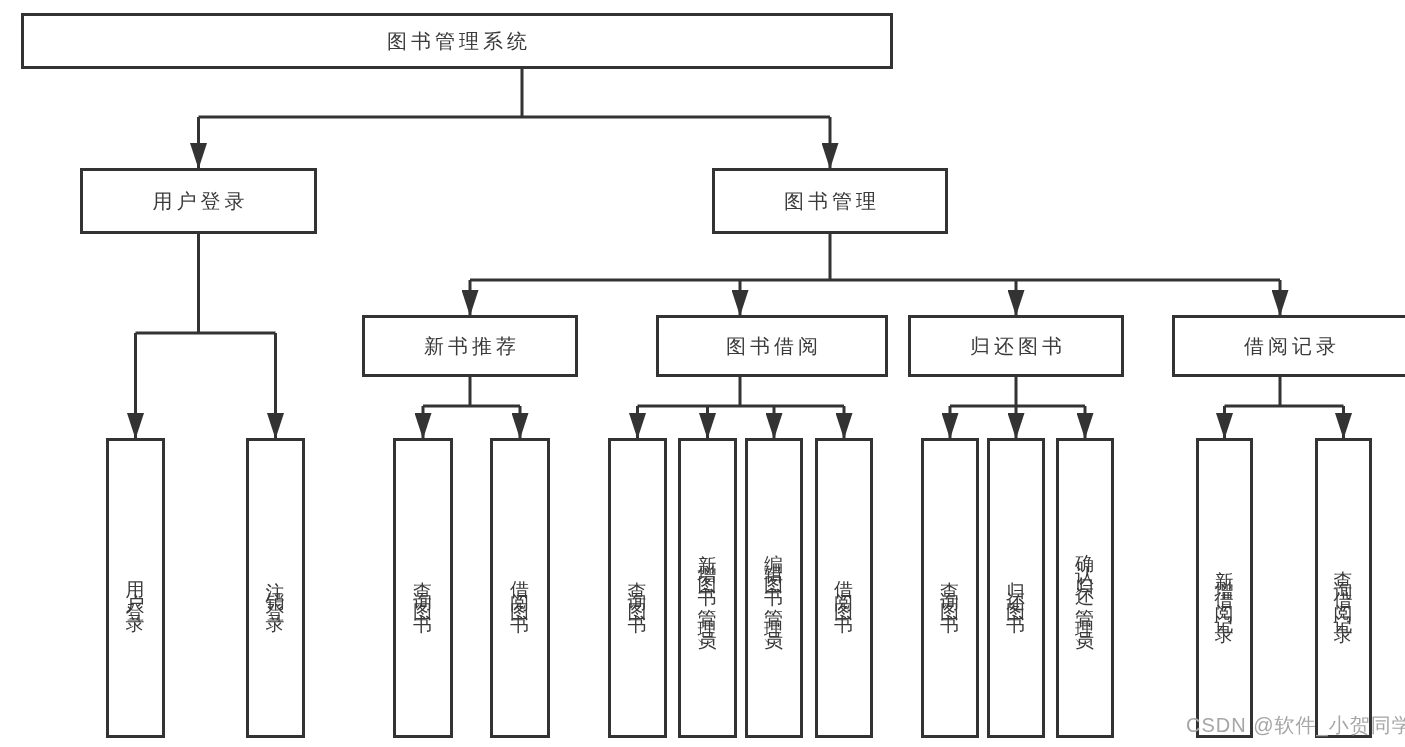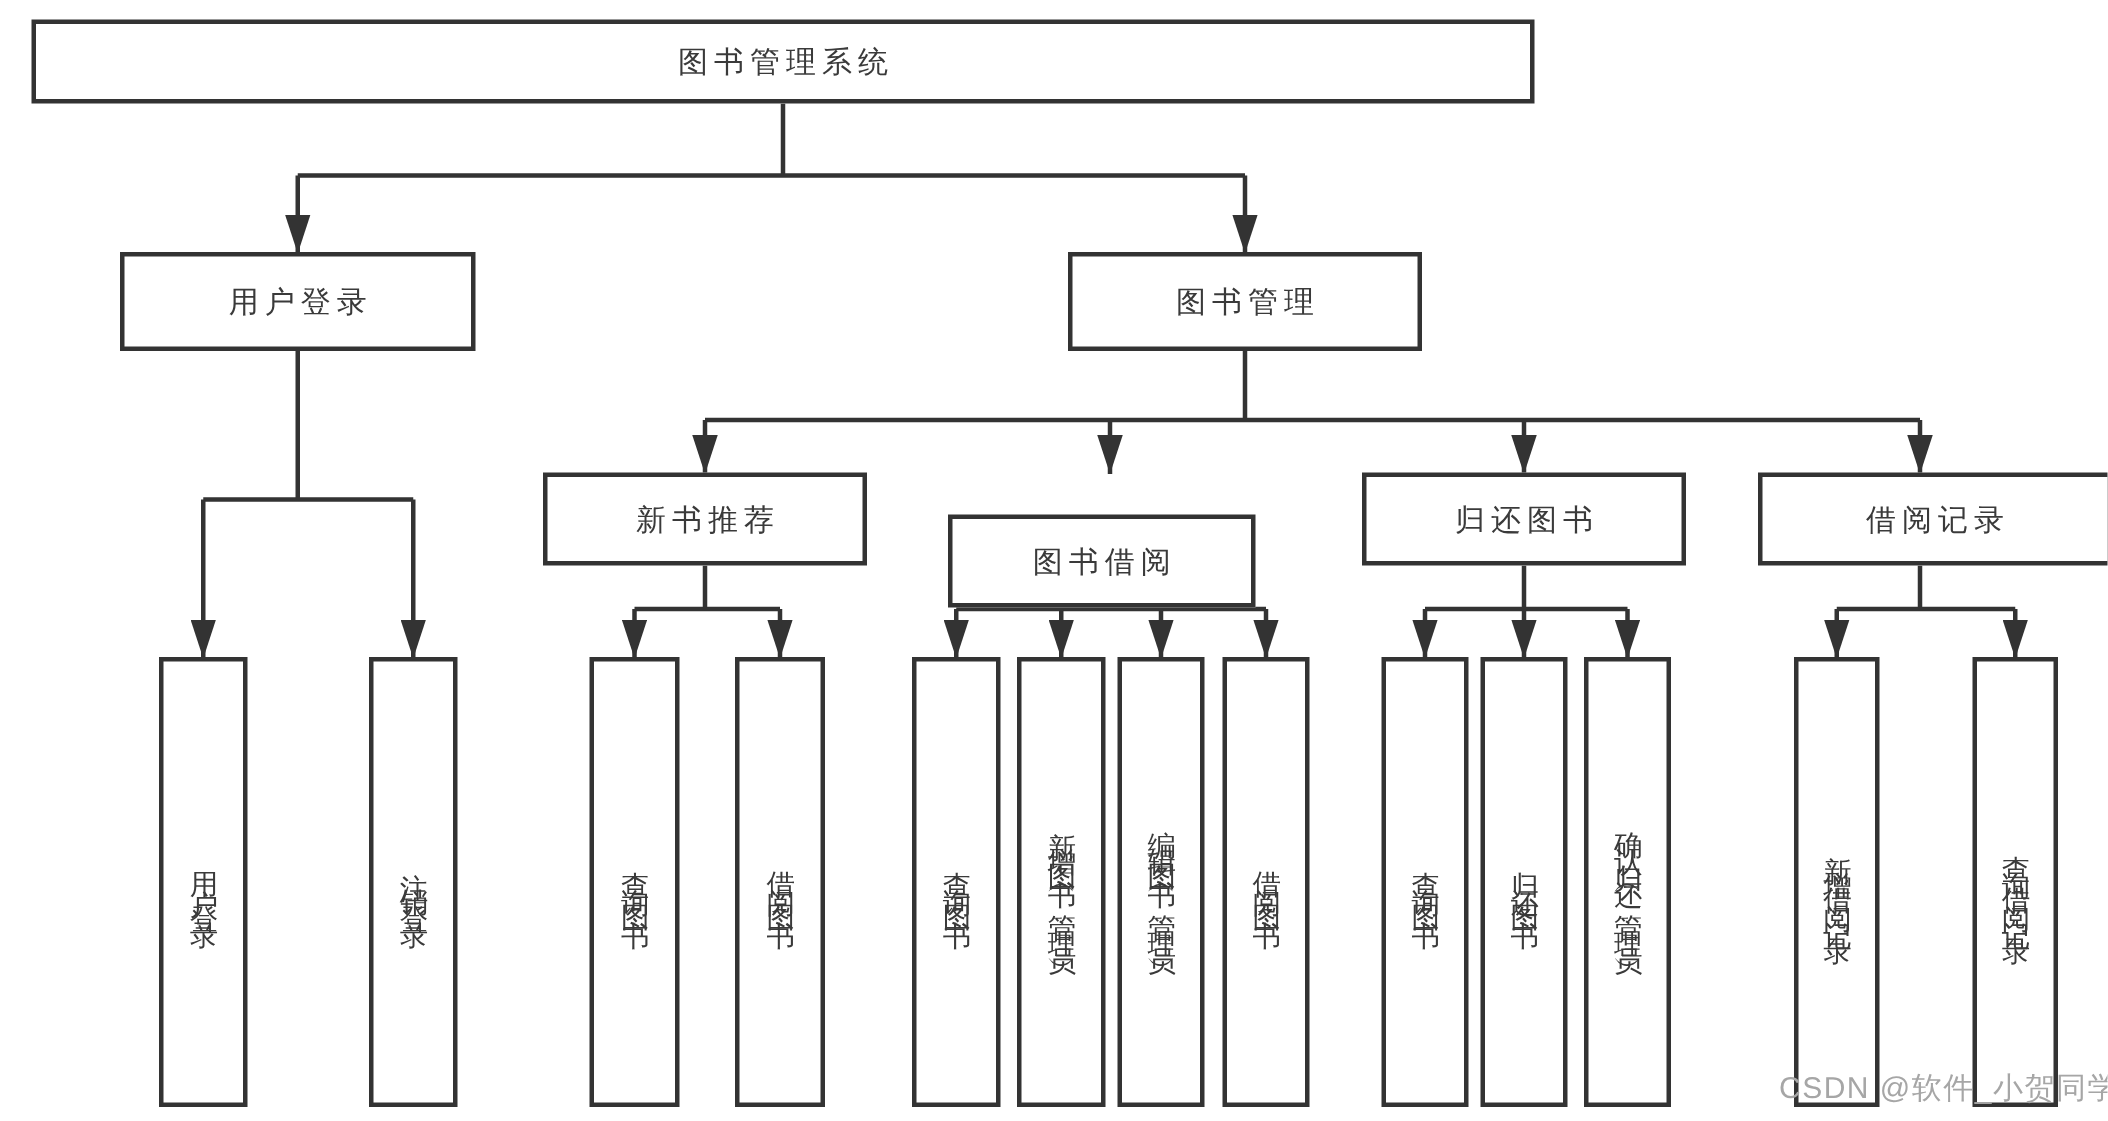--- a/index.html
+++ b/index.html
@@ -61,27 +61,27 @@
   <path class="arrow" marker-end="url(#arw)" d="M707.5,406 V439"></path>
   <path class="arrow" marker-end="url(#arw)" d="M774,406 V439"></path>
   <path class="arrow" marker-end="url(#arw)" d="M844,406 V439"></path>
   <path class="arrow" marker-end="url(#arw)" d="M950,406 V439"></path>
   <path class="arrow" marker-end="url(#arw)" d="M1016,406 V439"></path>
   <path class="arrow" marker-end="url(#arw)" d="M1085,406 V439"></path>
   <path class="arrow" marker-end="url(#arw)" d="M1224.5,406 V439"></path>
   <path class="arrow" marker-end="url(#arw)" d="M1343.5,406 V439"></path>
 </svg>
 
-<div class="node h" style="left:21px;top:13px;width:1002px;height:56px;">图书管理系统</div>
+<div class="node h" style="left:21px;top:13px;width:872px;height:56px;">图书管理系统</div>
 
 <div class="node h" style="left:80px;top:168px;width:237px;height:66px;">用户登录</div>
 <div class="node h" style="left:712px;top:168px;width:236px;height:66px;text-align:right;">图书管理</div>
 
 <div class="node h" style="left:362px;top:315px;width:216px;height:62px;text-align:right;">新书推荐</div>
-<div class="node h" style="left:632px;top:315px;width:205px;height:62px;margin-top:28px;">图书借阅</div>
+<div class="node h" style="left:656px;top:315px;width:232px;height:62px;">图书借阅</div>
 <div class="node h" style="left:908px;top:315px;width:216px;height:62px;">归还图书</div>
 <div class="node h" style="left:1172px;top:315px;width:236px;height:62px;">借阅记录</div>
 
 <div class="node v" style="left:106px;top:438px;width:59px;height:300px;">用户登录</div>
 <div class="node v" style="left:246px;top:438px;width:59px;height:300px;">注销登录</div>
 
 <div class="node v" style="left:393px;top:438px;width:60px;height:300px;">查询图书</div>
 <div class="node v" style="left:490px;top:438px;width:60px;height:300px;">借阅图书</div>
 
 <div class="node v" style="left:608px;top:438px;width:59px;height:300px;">查询图书</div>

